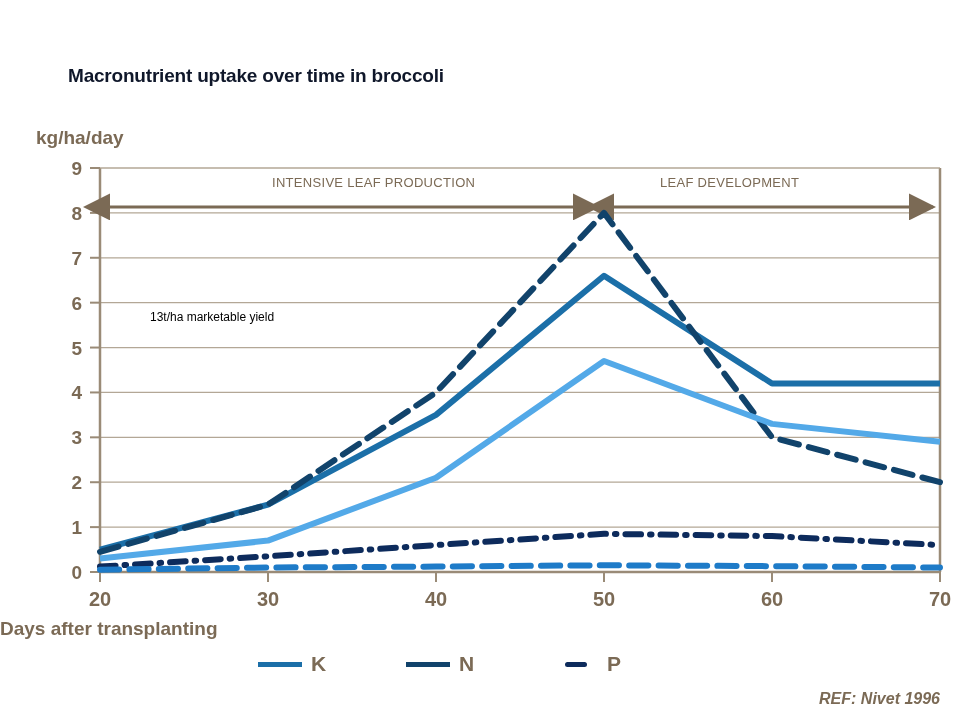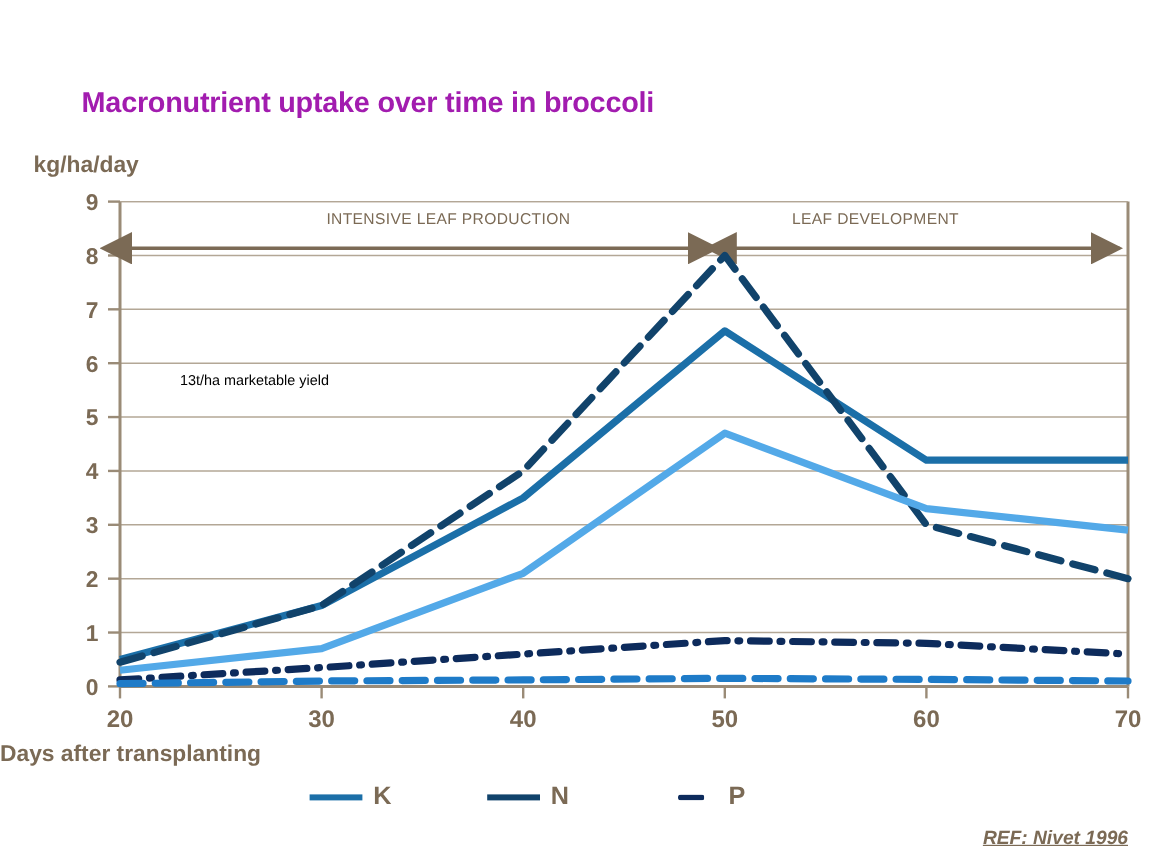--- a/index.html
+++ b/index.html
@@ -16,30 +16,30 @@
   }
   #stage {
     position: absolute;
     left: 0; top: 0;
     width: 960px;
     height: 720px;
   }
   .chart-title {
     position: absolute;
     left: 68px;
-    top: 72px;
-    font-size: 24px;
-    font-weight: bold;
-    color: #a21caf;
+    top: 65px;
+    font-size: 19px;
+    font-weight: bold;
+    color: #0f172a;
     letter-spacing: -0.2px;
     white-space: nowrap;
   }
   .yaxis-unit {
     position: absolute;
-    left: 28px;
+    left: 36px;
     top: 127px;
     font-size: 19px;
     font-weight: bold;
     color: #7B6A55;
     white-space: nowrap;
   }
   .xaxis-title {
     position: absolute;
     left: 0;
     top: 618px;
@@ -60,21 +60,20 @@
   }
   .ref-note {
     position: absolute;
     right: 20px;
     top: 690px;
     font-size: 16px;
     font-weight: bold;
     font-style: italic;
     color: #7B6A55;
     white-space: nowrap;
-    text-decoration: underline;
   }
   .phase-label {
     position: absolute;
     font-size: 13px;
     font-weight: normal;
     color: #7B6A55;
     white-space: nowrap;
     letter-spacing: 0.3px;
   }
   #phase-label-0 { left: 272px; top: 175px; }

